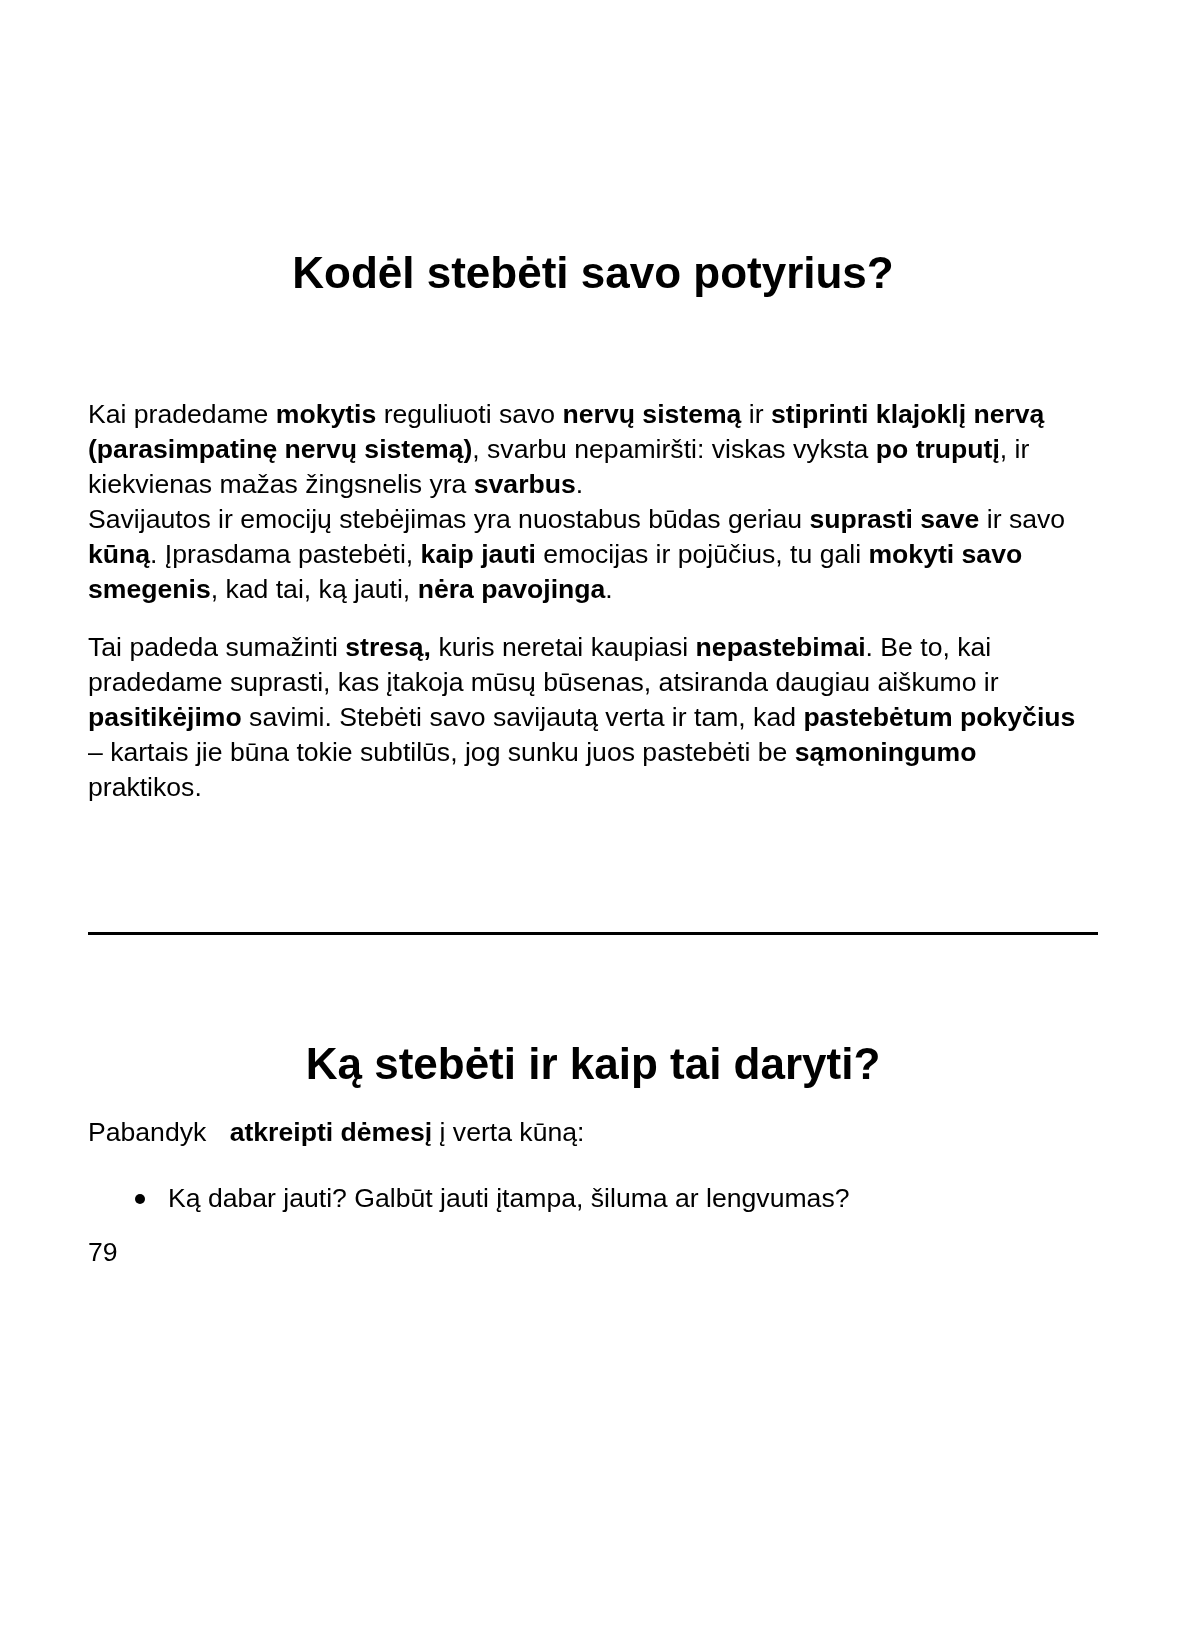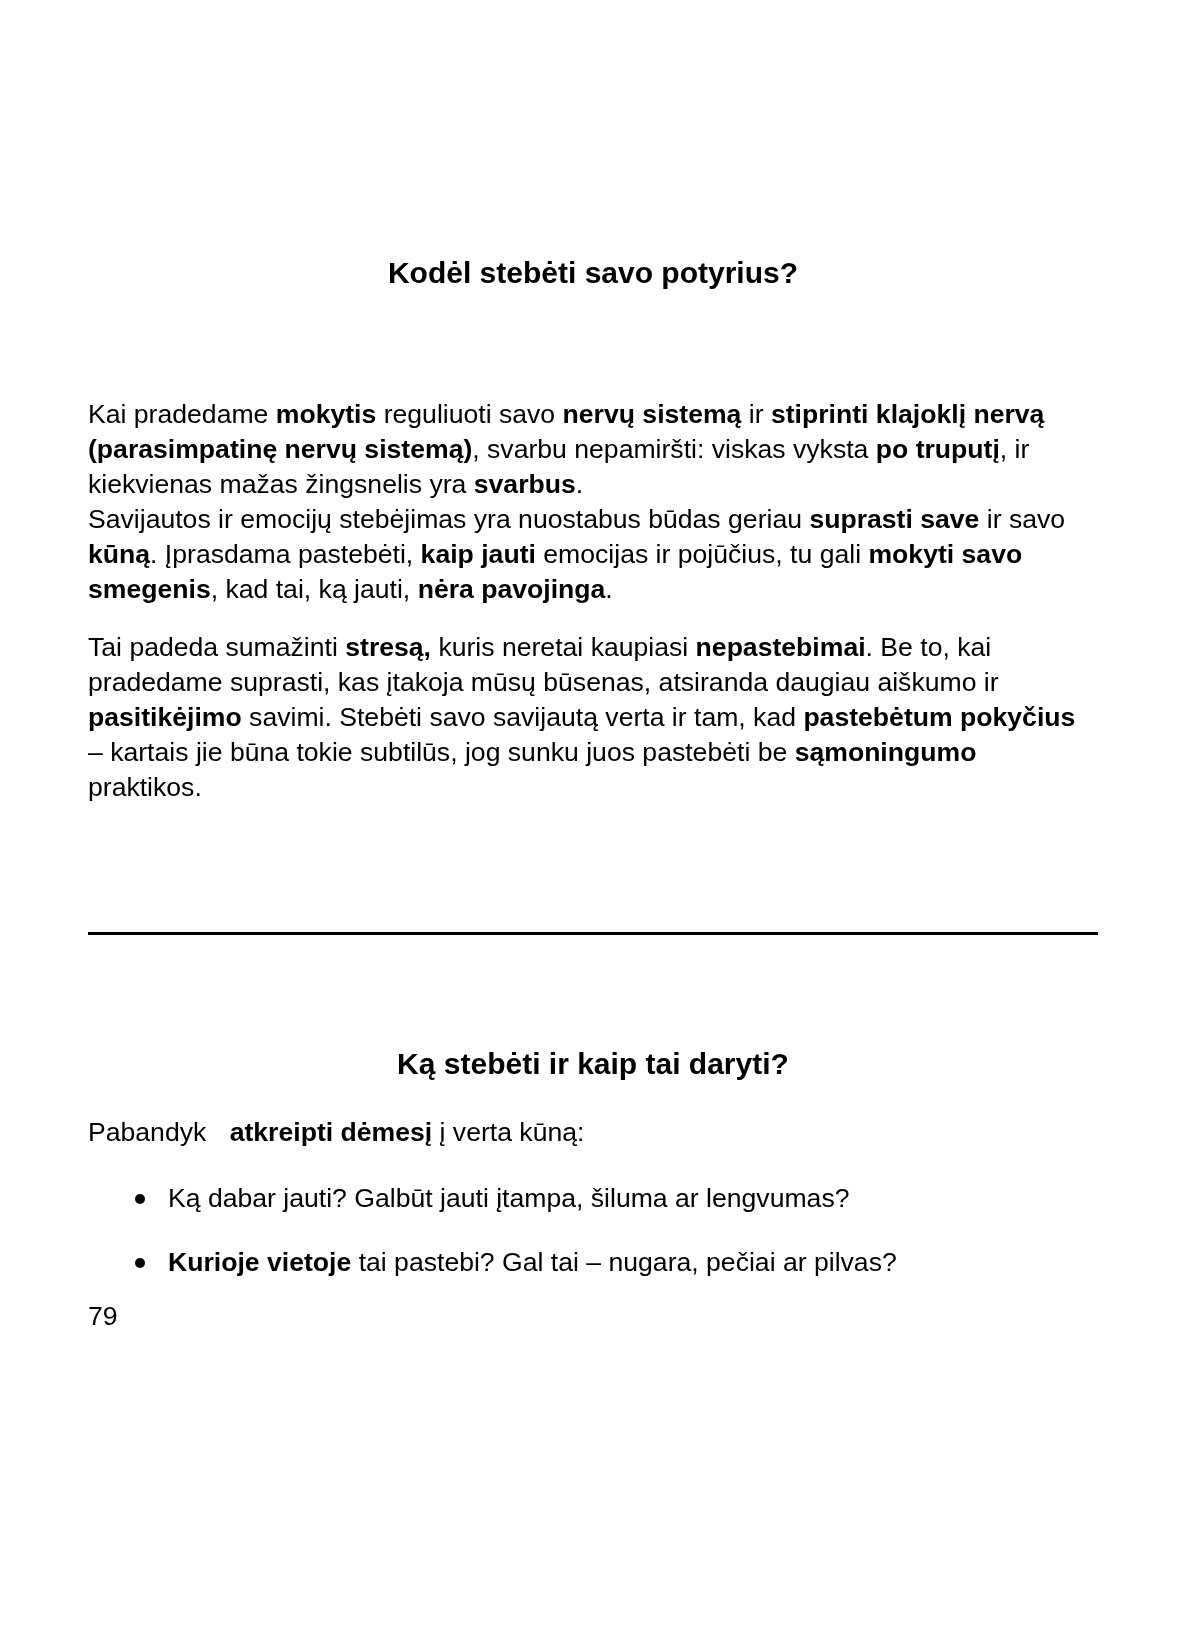--- a/index.html
+++ b/index.html
@@ -24,21 +24,21 @@
   }
   .doc-title {
     margin: 0;
     font-size: 38px;
     line-height: 46px;
     font-weight: 700;
     white-space: nowrap;
   }
   .section-heading {
     margin: 0;
-    font-size: 30px;
+    font-size: 44px;
     line-height: 42px;
     font-weight: 700;
     text-align: center;
   }
   .heading-why { margin-top: 125px; }
   .heading-what { margin-top: 108px; }
   .para {
     margin: 0;
     width: 1003px;
     line-height: 35px;
@@ -106,22 +106,18 @@
     <h2 class="section-heading heading-what">Ką stebėti ir kaip tai daryti?</h2>
 
 
     <p class="para intro"><span>Pabandyk </span><span style="font-weight: 700; margin-left: 16px;">atkreipti dėmesį</span><span> į verta kūną:</span></p>
 
     <ul class="bullet-list">
       <li>
         <span class="bullet-dot"></span>
         <span><span>Ką dabar jauti? Galbūt jauti įtampa, šiluma ar lengvumas?</span></span>
       </li>
-      <li>
-        <span class="bullet-dot"></span>
-        <span><span style="font-weight: 700;">Kurioje vietoje</span><span> tai pastebi? Gal tai – nugara, pečiai ar pilvas?</span></span>
-      </li>
     </ul>
 
     <div class="page-number">79</div>
 
   </div>
 </div>
 
 </body></html>

